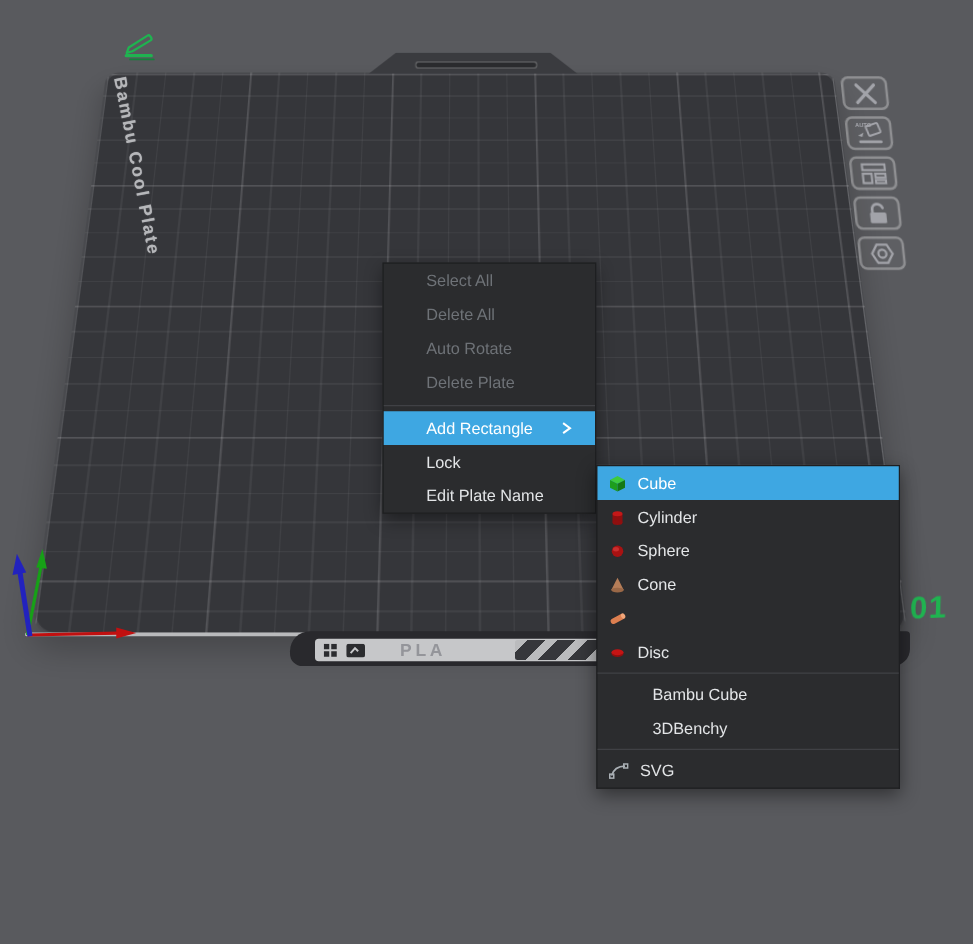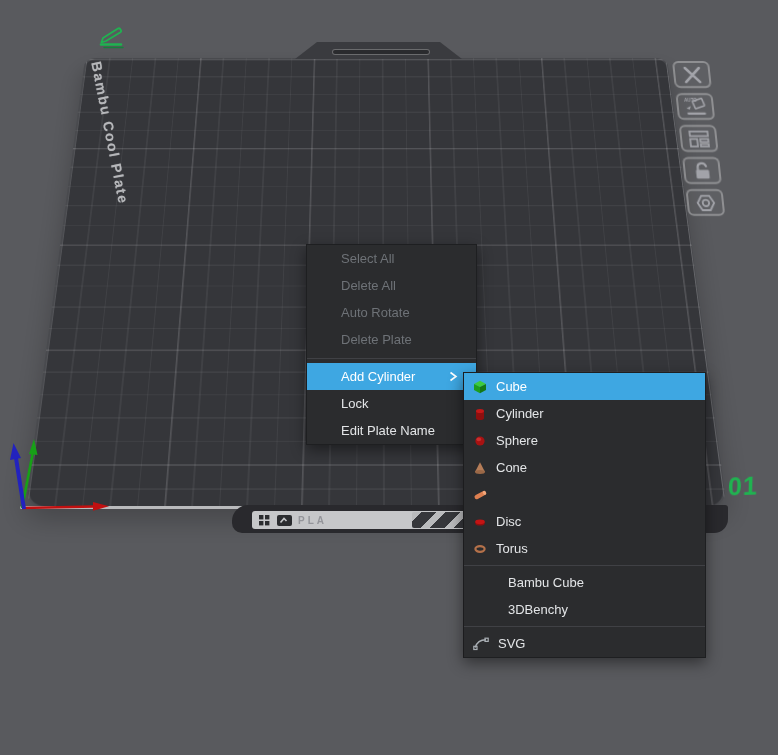--- a/index.html
+++ b/index.html
@@ -45,21 +45,21 @@
     position:absolute; left:728px; top:472px; z-index:3;
     color:#1fb350; font-size:25px; font-weight:bold; letter-spacing:1px;
     transform:skewX(-4deg) rotate(-2deg);
   }
 
   
   .plate-edge-line { position:absolute; left:20px; top:506px; width:230px; height:3px; background:#b9babc; border-radius:2px; z-index:2; }
   .plate-front { position:absolute; left:232px; top:505px; width:496px; height:28px; background:#29292d; border-radius:16px 3px 14px 10px; z-index:2; }
   .plate-label-bar { position:absolute; left:20px; top:6px; width:440px; height:18px; background:#c6c7c9; border-radius:3px; display:flex; align-items:center; }
   .bar-icon { margin-left:7px; display:block; }
-  .bar-label { margin-left:6px; font-size:10px; letter-spacing:3px; color:#94959a; font-weight:bold; }
+  .bar-label { margin-left:28px; font-size:14px; letter-spacing:3px; color:#94959a; font-weight:bold; }
   .bar-hatch {
     position:absolute; left:160px; top:1px; bottom:1px; width:276px; border-radius:2px;
     background:repeating-linear-gradient(135deg, #babbbd 0 7px, #36373b 7px 17px);
   }
 
   
   .axes { position:absolute; left:4px; top:436px; z-index:4; }
 
   
   .edit-cursor { position:absolute; left:94px; top:22px; z-index:4; }
@@ -70,22 +70,22 @@
     width:37px; height:27px; margin-bottom:5px; border:2px solid rgba(255,255,255,0.30);
     border-radius:6px; background:rgba(255,255,255,0.03); color:#a2a3a9;
     display:flex; align-items:center; justify-content:center; position:relative;
   }
 
   
   .menu {
     position:absolute; background:#2b2c2e; border:1px solid #1e1f21;
     box-shadow:0 5px 14px rgba(0,0,0,0.45); font-size:13px; color:#e3e5e7;
   }
-  .ctx-menu { left:306px; top:244px; width:171px; z-index:10; }
-  .sub-menu { left:463px; top:372px; width:243px; z-index:11; border-left:1px solid rgba(0,0,0,0.35); }
+  .ctx-menu { left:306px; top:210px; width:171px; z-index:10; }
+  .sub-menu { left:477px; top:372px; width:243px; z-index:11; border-left:1px solid rgba(0,0,0,0.35); }
   .mi { height:27px; display:flex; align-items:center; padding-left:34px; padding-right:8px; cursor:default; }
   .mi.disabled { color:#6e7277; }
   .mi.highlighted { background:#3ea7e2; color:#ffffff; }
   .msep { height:1px; background:#404145; margin:4.5px 0; }
   .sub-menu .msep { margin:3px 0; }
   .smi { height:27px; display:flex; align-items:center; padding-left:9px; padding-right:8px; cursor:default; }
   .smi.highlighted { background:#3ea7e2; color:#ffffff; }
   .smi .prim { margin-right:9px; flex:0 0 auto; }
   .smi-plain { padding-left:44px; }
   .chev { margin-left:auto; margin-right:10px; }
@@ -182,21 +182,21 @@
       <span>Delete All</span>
     </div>
     <div class="mi disabled">
       <span>Auto Rotate</span>
     </div>
     <div class="mi disabled">
       <span>Delete Plate</span>
     </div>
     <div class="msep"></div>
     <div class="mi highlighted">
-      <span>Add Cylinder</span>
+      <span>Add Rectangle</span>
       <svg class="chev" width="10" height="11" viewBox="0 0 10 11">
         <polyline points="2.5,1.5 8,5.5 2.5,9.5" fill="none" stroke="#ffffff" stroke-width="1.6"></polyline>
       </svg>
     </div>
     <div class="mi">
       <span>Lock</span>
     </div>
     <div class="mi">
       <span>Edit Plate Name</span>
     </div>
@@ -241,26 +241,20 @@
         </g>
       </svg>
     </div>
     <div class="smi">
       <svg class="prim" width="14" height="14" viewBox="0 0 14 14">
         <ellipse cx="7" cy="8" rx="4.8" ry="2.6" fill="#8f0f0f"></ellipse>
         <ellipse cx="7" cy="6.8" rx="4.8" ry="2.4" fill="#c41414"></ellipse>
       </svg>
       <span>Disc</span>
     </div>
-    <div class="smi">
-      <svg class="prim" width="14" height="14" viewBox="0 0 14 14">
-        <ellipse cx="7" cy="7" rx="4.6" ry="2.8" fill="none" stroke="#b4714a" stroke-width="2.2"></ellipse>
-      </svg>
-      <span>Torus</span>
-    </div>
 
     <div class="msep"></div>
 
     <div class="smi smi-plain">
       <span>Bambu Cube</span>
     </div>
     <div class="smi smi-plain">
       <span>3DBenchy</span>
     </div>
 

